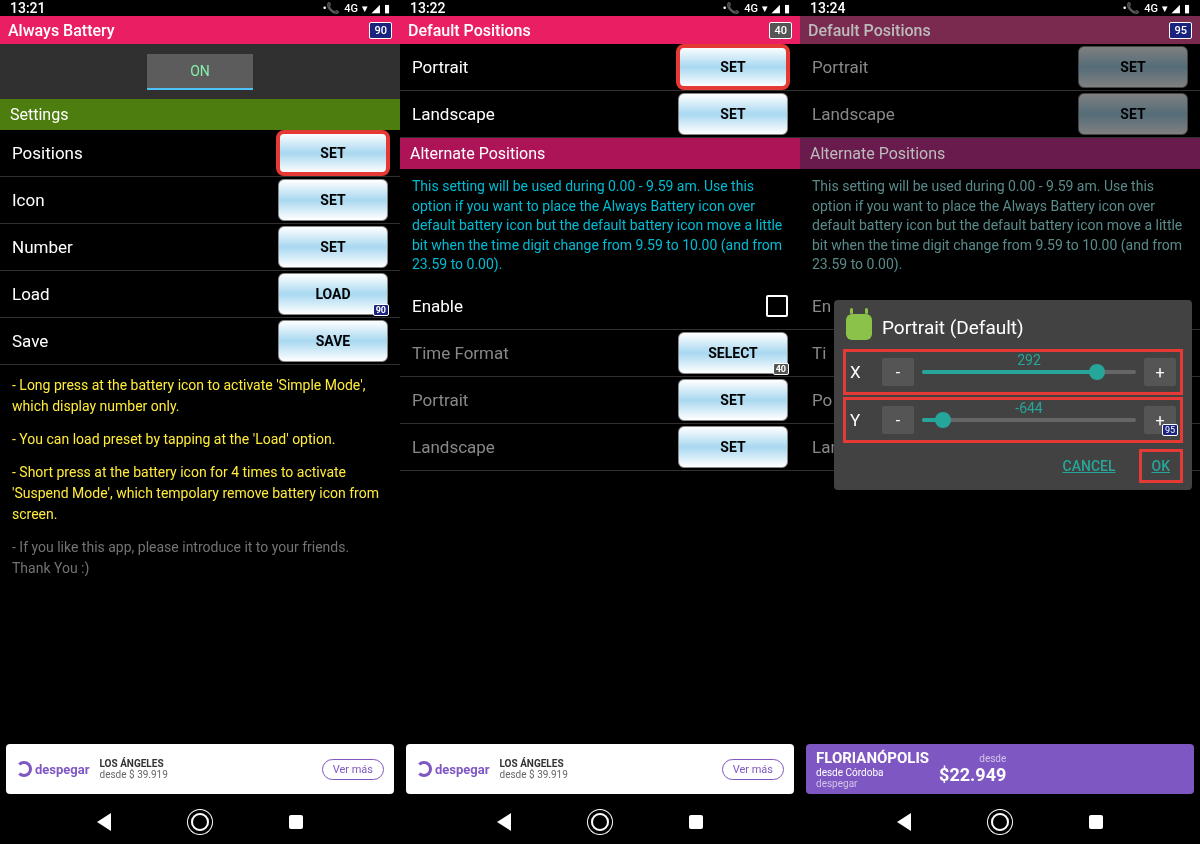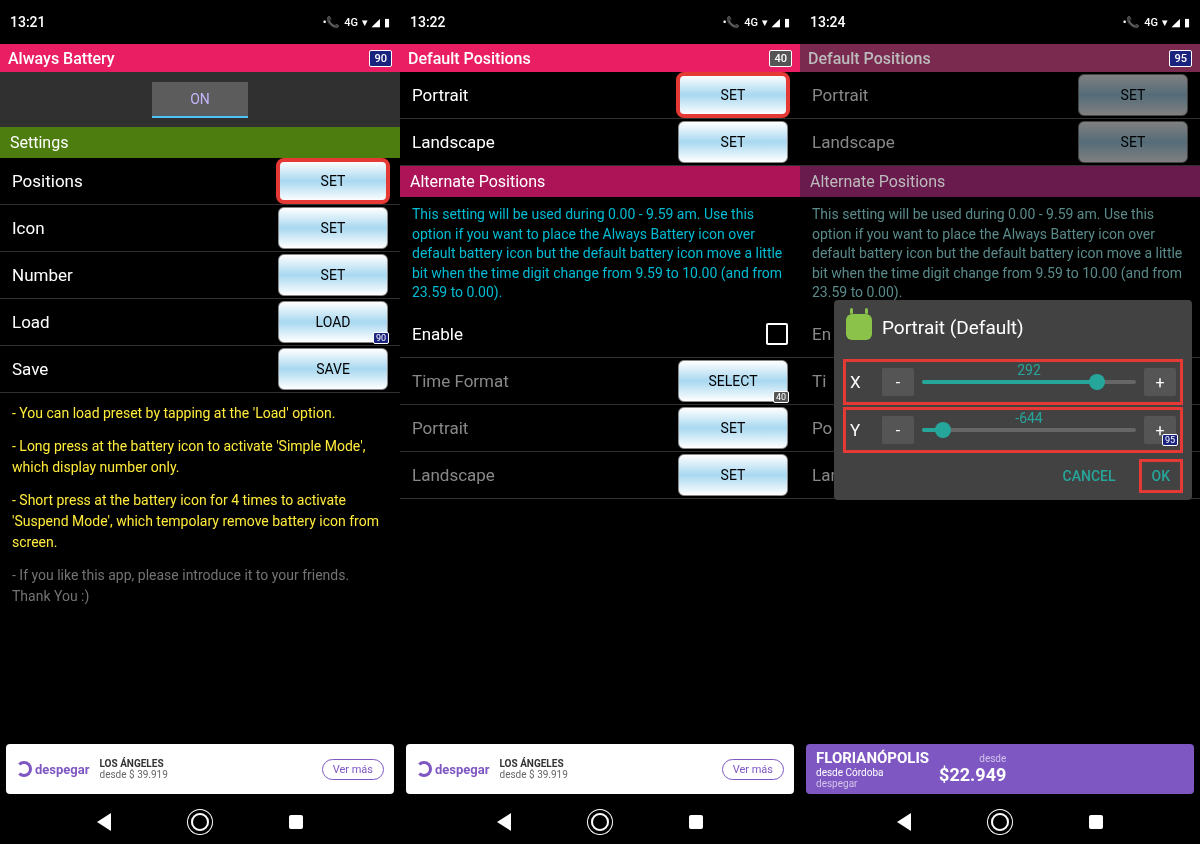--- a/index.html
+++ b/index.html
@@ -1,29 +1,29 @@
 <!DOCTYPE html>
 <html><head>
 <meta charset="utf-8">
 <style>
 * { margin: 0; padding: 0; box-sizing: border-box; font-family: Roboto, Arial, sans-serif; }
 body { background: #000; display: flex; width: 1200px; height: 844px; overflow: hidden; }
 .screen { width: 400px; height: 844px; background: #000; position: relative; display: flex; flex-direction: column; }
-.statusbar { height: 44px; background: #000; color: #fff; display: flex; justify-content: space-between; align-items: center; padding: 0 10px; font-size: 14px; font-weight: 500; }
+.statusbar { height: 16px; background: #000; color: #fff; display: flex; justify-content: space-between; align-items: center; padding: 0 10px; font-size: 14px; font-weight: 500; }
 .sb-right { display: flex; gap: 4px; align-items: center; font-size: 11px; }
 .appbar { height: 28px; background: #e91e63; color: #fff; display: flex; align-items: center; padding: 0 8px; font-size: 16px; font-weight: 500; position: relative; }
 .badge { position: absolute; right: 8px; background: #1a237e; color: #fff; font-size: 11px; padding: 1px 4px; border: 1px solid #fff; border-radius: 2px; }
 .toggle-row { background: #303030; height: 55px; display: flex; justify-content: center; align-items: center; }
-.toggle-btn { width: 96px; height: 36px; background: #5c5c5c; color: #c4b5fd; display: flex; align-items: center; justify-content: center; font-size: 14px; border-bottom: 2px solid #4fc3f7; }
+.toggle-btn { width: 106px; height: 36px; background: #5c5c5c; color: #86efac; display: flex; align-items: center; justify-content: center; font-size: 14px; border-bottom: 2px solid #4fc3f7; }
 .section-header { background: #4d7c0f; color: #fff; padding: 6px 10px; font-size: 16px; }
 .section-header.pink { background: #ad1457; }
 .section-header.pink-dark { background: #6a1b4d; color: #bbb; }
 .row { height: 47px; border-bottom: 1px solid #303030; display: flex; align-items: center; justify-content: space-between; padding: 0 12px; color: #fff; font-size: 17px; }
 .row.dim { color: #888; }
-.btn { width: 110px; height: 42px; background: linear-gradient(#fff, #a8d8f0, #fff); color: #000; border-radius: 6px; border: 1px solid #888; display: flex; align-items: center; justify-content: center; font-size: 14px; font-weight: 400; position: relative; }
+.btn { width: 110px; height: 42px; background: linear-gradient(#fff, #a8d8f0, #fff); color: #000; border-radius: 6px; border: 1px solid #888; display: flex; align-items: center; justify-content: center; font-size: 14px; font-weight: 700; position: relative; }
 .btn.dim { opacity: 0.5; }
 .checkbox { width: 22px; height: 22px; border: 2px solid #fff; border-radius: 2px; }
 .desc { color: #00bcd4; font-size: 14px; padding: 8px 12px; line-height: 1.4; }
 .desc.dim { color: #5a8a8a; }
 .tips { color: #ffeb3b; font-size: 14px; padding: 10px 12px; line-height: 1.5; }
 .tips p { margin-bottom: 12px; }
 .tips p.cyan { color: #737373; }
 .ad { background: #fff; height: 50px; margin: 0 6px 6px 6px; display: flex; align-items: center; padding: 0 10px; gap: 10px; border-radius: 4px; }
 .ad-logo { font-size: 13px; color: #7e57c2; font-weight: bold; display: flex; align-items: center; gap: 3px; }
 .ad-logo-circle { width: 16px; height: 16px; border: 3px solid #7e57c2; border-left-color: transparent; border-radius: 50%; }
@@ -37,35 +37,35 @@
 .nav-back { width: 0; height: 0; border-top: 9px solid transparent; border-bottom: 9px solid transparent; border-right: 14px solid #fff; }
 .nav-home { width: 18px; height: 18px; border: 2px solid #fff; border-radius: 50%; box-shadow: 0 0 0 3px #000, 0 0 0 4px #fff; }
 .nav-recent { width: 14px; height: 14px; background: #fff; border-radius: 2px; }
 .highlight { outline: 4px solid #e53935; outline-offset: -2px; }
 .flex1 { flex: 1; overflow: hidden; }
 .little-badge { position: absolute; right: -2px; bottom: -2px; background: #1a237e; color: #fff; font-size: 9px; padding: 0 2px; border: 1px solid #fff; border-radius: 2px; }
 
 
 .overlay { position: absolute; inset: 0; background: rgba(0,0,0,0.0); }
 .dialog { position: absolute; left: 34px; right: 8px; top: 300px; background: #424242; border-radius: 4px; padding: 14px 12px 10px 12px; }
-.dialog-title-row { display: flex; align-items: center; gap: 10px; margin-bottom: 22px; }
+.dialog-title-row { display: flex; align-items: center; gap: 10px; margin-bottom: 12px; }
 .dialog-icon { width: 26px; height: 26px; background: #8bc34a; border-radius: 6px; position: relative; }
 .dialog-icon::before { content: ''; position: absolute; top: -6px; left: 4px; width: 3px; height: 6px; background: #8bc34a; border-radius: 2px; }
 .dialog-icon::after { content: ''; position: absolute; top: -6px; right: 4px; width: 3px; height: 6px; background: #8bc34a; border-radius: 2px; }
 .dialog-title { color: #fff; font-size: 19px; }
 .slider-row { display: flex; align-items: center; gap: 8px; margin: 8px 0; padding: 6px 4px; }
 .slider-row.hl { outline: 3px solid #e53935; }
 .slider-label { color: #fff; width: 24px; font-size: 17px; }
 .step-btn { width: 32px; height: 28px; background: #555; color: #fff; display: flex; align-items: center; justify-content: center; font-size: 16px; border-radius: 2px; }
 .slider { flex: 1; height: 4px; background: #666; position: relative; border-radius: 2px; }
 .slider-fill { position: absolute; left: 0; height: 100%; background: #26a69a; border-radius: 2px; }
 .slider-thumb { position: absolute; top: -6px; width: 16px; height: 16px; background: #26a69a; border-radius: 50%; }
 .slider-val { color: #26a69a; font-size: 14px; position: absolute; top: -18px; left: 50%; transform: translateX(-50%); }
 .dialog-actions { display: flex; justify-content: flex-end; gap: 16px; margin-top: 12px; }
-.txt-btn { color: #26a69a; font-size: 14px; font-weight: 500; padding: 6px 10px; }
+.txt-btn { color: #26a69a; font-size: 14px; font-weight: 500; padding: 6px 10px; text-decoration: underline; }
 .txt-btn.hl { outline: 3px solid #e53935; }
 </style>
 </head>
 <body>
 
 <div class="screen">
   <div class="statusbar">
     <span>13:21</span>
     <span class="sb-right">
       <span>•📞</span>
@@ -102,22 +102,22 @@
       <span>LOAD</span>
       <span class="little-badge">90</span>
     </div>
   </div>
   <div class="row">
     <span>Save</span>
     <div class="btn">SAVE</div>
   </div>
 
   <div class="tips flex1">
+    <p>- Long press at the battery icon to activate 'Simple Mode', which display number only.</p>
     <p>- You can load preset by tapping at the 'Load' option.</p>
-    <p>- Long press at the battery icon to activate 'Simple Mode', which display number only.</p>
     <p>- Short press at the battery icon for 4 times to activate 'Suspend Mode', which tempolary remove battery icon from screen.</p>
     <p class="cyan">- If you like this app, please introduce it to your friends. Thank You :)</p>
   </div>
 
   <div class="ad">
     <span class="ad-logo">
         <span class="ad-logo-circle"></span>
         <span>despegar</span>
       </span>
     <div>

